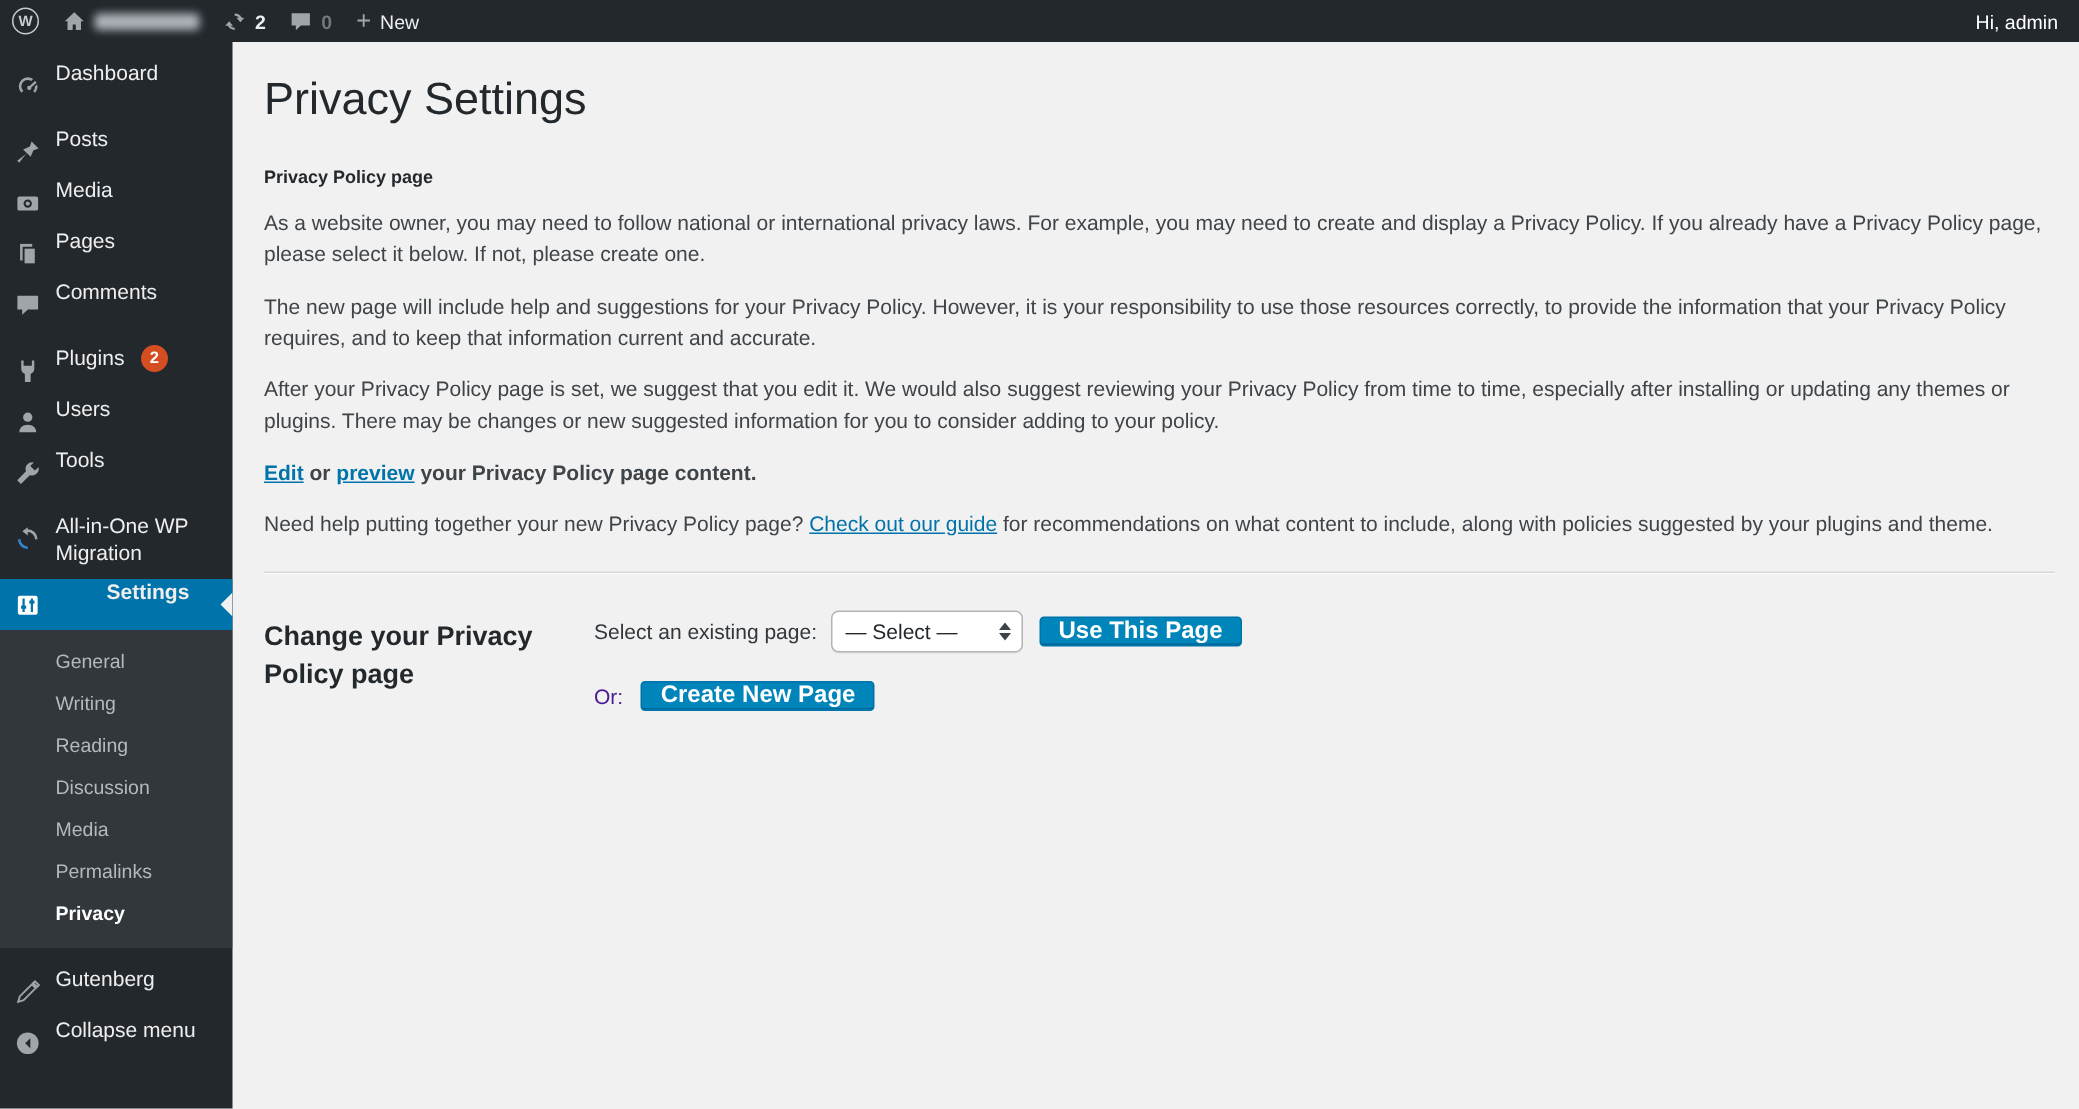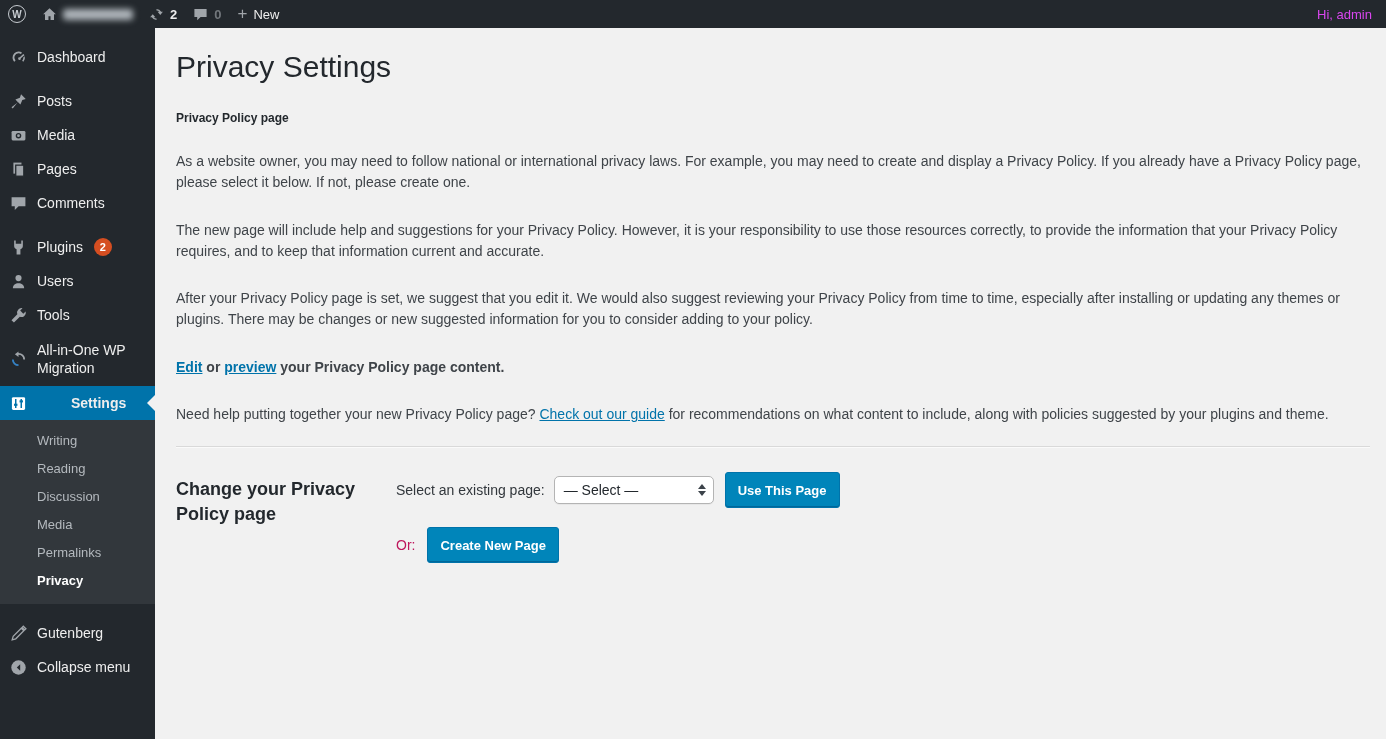--- a/index.html
+++ b/index.html
@@ -14,27 +14,27 @@
   .ab-item { display:flex; align-items:center; gap:6px; height:100%; padding:0 8px; cursor:pointer; }
   .wp-logo-ring { width:18px; height:18px; border:1.6px solid #c7ccd1; border-radius:50%;
     display:flex; align-items:center; justify-content:center; font-size:10px; font-weight:700; color:#c7ccd1; }
   .ab-icon { display:flex; align-items:center; }
   .ab-icon svg { fill:#a0a5aa; }
   .site-blur { width:70px; height:11px; border-radius:3px;
     background:rgba(190,196,202,.9); filter:blur(3px); }
   .ab-count { color:#eee; font-weight:600; }
   .ab-count-muted { color:#72777c; font-weight:600; }
   .ab-plus { color:#a0a5aa; font-size:17px; font-weight:400; line-height:1; margin-top:-2px; }
-  .ab-right { margin-left:auto; padding-right:14px; color:#d946ef; cursor:pointer; }
+  .ab-right { margin-left:auto; padding-right:14px; color:#ffffff; cursor:pointer; }
 
   
   .sidebar { position:absolute; top:28px; left:0; bottom:0; width:155px;
     background:#23282d; color:#eee; overflow:hidden; z-index:40; }
   .menu { list-style:none; padding-top:12px; }
-  .menu-item { height:34px; display:flex; align-items:center; gap:9px;
+  .menu-item { height:34px; display:flex; gap:9px;
     padding:0 6px 0 9px; font-size:14px; cursor:pointer; }
   .menu-item .mi-icon { width:19px; min-width:19px; display:flex; justify-content:center; align-items:center; }
   .mi-icon svg { fill:#a0a5aa; }
   .menu-sep { height:10px; }
   .menu-item.two-line { height:54px; line-height:1.3; align-items:center; }
   .menu-item.active { background:#0073aa; font-weight:600; position:relative;gap:43px; }
   .menu-item.active .mi-icon svg { fill:#fff; }
   .menu-item.active::after { content:""; position:absolute; right:0; top:50%; margin-top:-8px;
     border:8px solid transparent; border-right-color:#f1f1f1; }
   .badge { background:#d54e21; color:#fff; font-size:11px; font-weight:600;
@@ -44,43 +44,43 @@
   .submenu li { height:28px; line-height:28px; padding-left:37px; font-size:13px;
     color:#b4b9be; cursor:pointer; }
   .submenu li.current { color:#fff; font-weight:700; }
   .menu-footer { list-style:none; padding-top:12px; }
 
   
   .content { position:absolute; top:28px; left:155px; right:0; bottom:0;
     background:#f1f1f1; padding:10px 16px 0 21px; color:#444; }
   h1.page-title { font-size:30px; font-weight:400; color:#23282d; padding:9px 0 4px; line-height:1.3; }
   h2.section-heading { font-size:12px; font-weight:700; color:#23282d; margin:21px 0 0; }
-  .content p { font-size:14px; line-height:1.52; margin-top:26px; color:#3f4449; }
+  .content p { font-size:14px; line-height:1.52; margin-top:13px; color:#3f4449; }
   .content a { color:#0073aa; text-decoration:underline; cursor:pointer; }
   .bold-line { font-weight:700; color:#32373c; }
   hr.divider { border:none; border-top:1px solid #d9d9d9; border-bottom:1px solid #fafafa; margin:21px 0 0; }
 
   .form-table { display:flex; margin-top:24px; }
   .form-label { width:220px; min-width:220px; font-size:18px; font-weight:700;
     color:#23282d; line-height:1.4; padding-top:5px; }
   .form-fields { display:flex; flex-direction:column; gap:19px;justify-content:space-between; }
   .field-row { display:flex; align-items:center; }
   .select-label { font-size:14px; color:#32373c; margin-right:9px; }
-  .or-label { font-size:14px; color:#be185d; margin-right:12px; }
-  .fake-select { width:160px; height:28px; background:#fff; border:1px solid #b4b4b4;
+  .or-label { font-size:14px; color:#4c1d95; margin-right:12px; }
+  .fake-select { width:128px; height:28px; background:#fff; border:1px solid #b4b4b4;
     border-radius:5px; display:flex; align-items:center; justify-content:space-between;
     padding:0 7px 0 9px; font-size:14px; color:#23282d; cursor:pointer; margin-right:11px;
     box-shadow:0 1px 0 rgba(0,0,0,.04); }
   .sel-arrows { display:flex; flex-direction:column; align-items:center; gap:2px; }
   .tri-up { width:0; height:0; border-left:4px solid transparent; border-right:4px solid transparent;
     border-bottom:5px solid #3c434a; }
   .tri-down { width:0; height:0; border-left:4px solid transparent; border-right:4px solid transparent;
     border-top:5px solid #3c434a; }
-  .button-primary { height:36px; background:#0085ba; border:1px solid #0073aa;
-    border-radius:3px; color:#fff; font-size:13px; font-weight:600; padding:0 12px;
+  .button-primary { height:20px; background:#0085ba; border:1px solid #0073aa;
+    border-radius:3px; color:#fff; font-size:16px; font-weight:600; padding:0 12px;
     box-shadow:inset 0 -1px 0 #006799; cursor:pointer; font-family:inherit; }
 </style>
 </head>
 <body>
 
 <div class="admin-bar">
   <div class="ab-left">
     <div class="ab-item">
       <span class="wp-logo-ring">W</span>
     </div>
@@ -205,20 +205,21 @@
             <path d="M5.4 3.8v8.4M10.6 3.8v8.4" stroke="#0073aa" stroke-width="1.4"></path>
             <rect x="3.8" y="8.2" width="3.2" height="2" fill="#0073aa"></rect>
             <rect x="9" y="5" width="3.2" height="2" fill="#0073aa"></rect>
           </svg>
       </span>
       <span>Settings</span>
     </li>
   </ul>
 
   <ul class="submenu">
+    <li>General</li>
     <li>Writing</li>
     <li>Reading</li>
     <li>Discussion</li>
     <li>Media</li>
     <li>Permalinks</li>
     <li class="current">Privacy</li>
   </ul>
 
   <ul class="menu-footer">
     <li class="menu-item">

